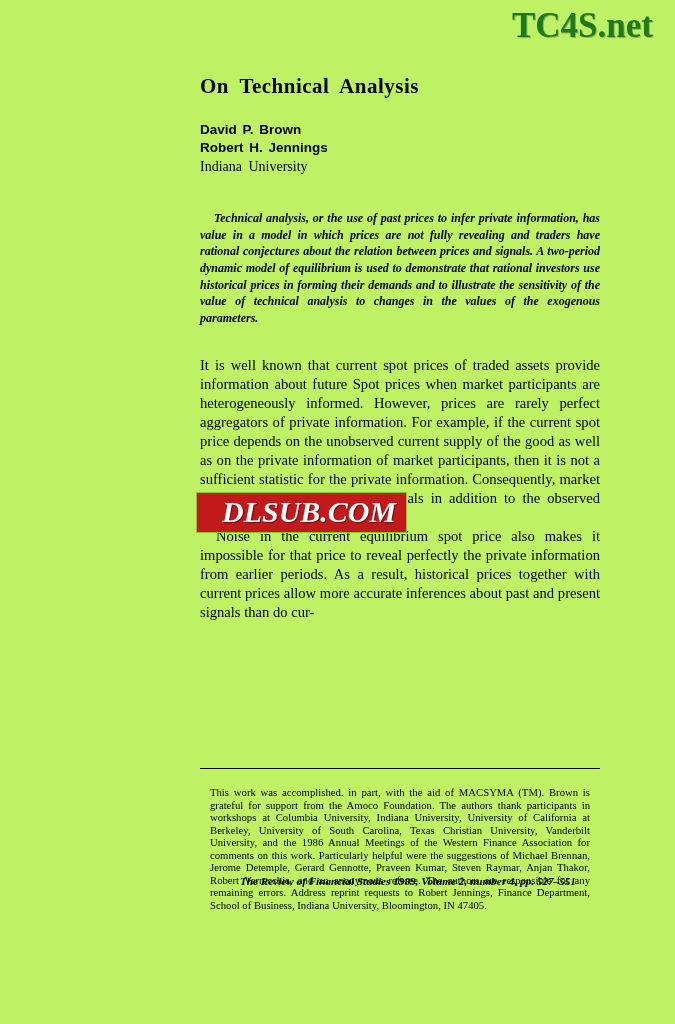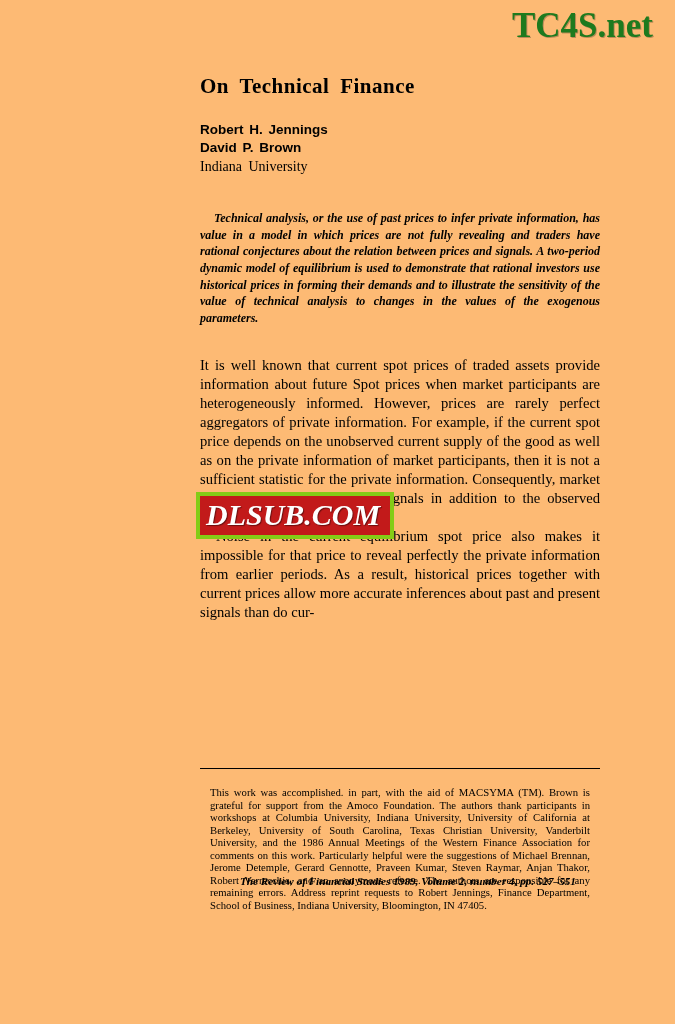--- a/index.html
+++ b/index.html
@@ -13,21 +13,21 @@
     font-family: "Liberation Serif", serif;
     color: #000000;
     position: relative;
     overflow: hidden;
   }
   .page {
     position: absolute;
     left: 0; top: 0;
     width: 675px;
     height: 1024px;
-    background: #fdba74;
+    background: #bef264;
   }
 
   
   .wm-top {
     position: absolute;
     right: 22px;
     top: 6px;
     font-family: "Liberation Serif", serif;
     font-weight: bold;
     font-size: 35px;
@@ -95,24 +95,24 @@
   .wm-mid {
     position: absolute;
     left: 196px;
     top: 492px;
     font-family: "Liberation Serif", serif;
     font-weight: bold;
     font-style: italic;
     font-size: 30px;
     color: #ffffff;
     background: #c21a1a;
-    padding: 2px 10px 3px 6px;
+    padding: 2px 10px 3px 25px;
     letter-spacing: 0px;
     text-shadow: 1px 1px 1px rgba(0,0,0,0.45);
-    border: 4px solid #84cc16;
+    border: 1px solid #84cc16;
   }
 
   
   .rule {
     position: absolute;
     left: 200px;
     top: 768px;
     width: 400px;
     height: 1px;
     background: #000000;
@@ -162,24 +162,24 @@
 </style>
 </head>
 <body>
 
 <div class="page">
 
   <div class="wm-top">TC4S.net</div>
 
   <div class="content">
 
-    <h1 class="title">On  Technical  Finance</h1>
-
+    <h1 class="title">On  Technical  Analysis</h1>
+
+    <div class="author">David  P.  Brown</div>
     <div class="author">Robert  H.  Jennings</div>
-    <div class="author">David  P.  Brown</div>
     <div class="affiliation">Indiana   University</div>
 
     <div class="abstract">Technical analysis, or the use of past prices to infer private information, has value in a model in which prices are not fully revealing and traders have rational conjectures about the relation between prices and signals. A two-period dynamic model of equilibrium is used to demonstrate that rational investors use historical prices in forming their demands and to illustrate the sensitivity of the value of technical analysis to changes in the values of the exogenous  parameters.</div>
 
     <div class="body-text">
       <p>It is well known that current spot prices of traded assets provide information about future Spot prices when market participants are heterogeneously informed. However, prices are rarely perfect aggregators of private information. For example, if the current spot price depends on the unobserved current supply of the good as well as on the private information of market participants, then it is not a sufficient statistic for the private information. Consequently, market participants use their private signals in addition to the observed price in forming their demands.</p>
       <p class="indent">Noise in the current equilibrium spot price also makes it impossible for that price to reveal perfectly the private information from earlier periods. As a result, historical prices together with current prices allow more accurate inferences about past and present signals than do cur-</p>
     </div>
 
   </div>

